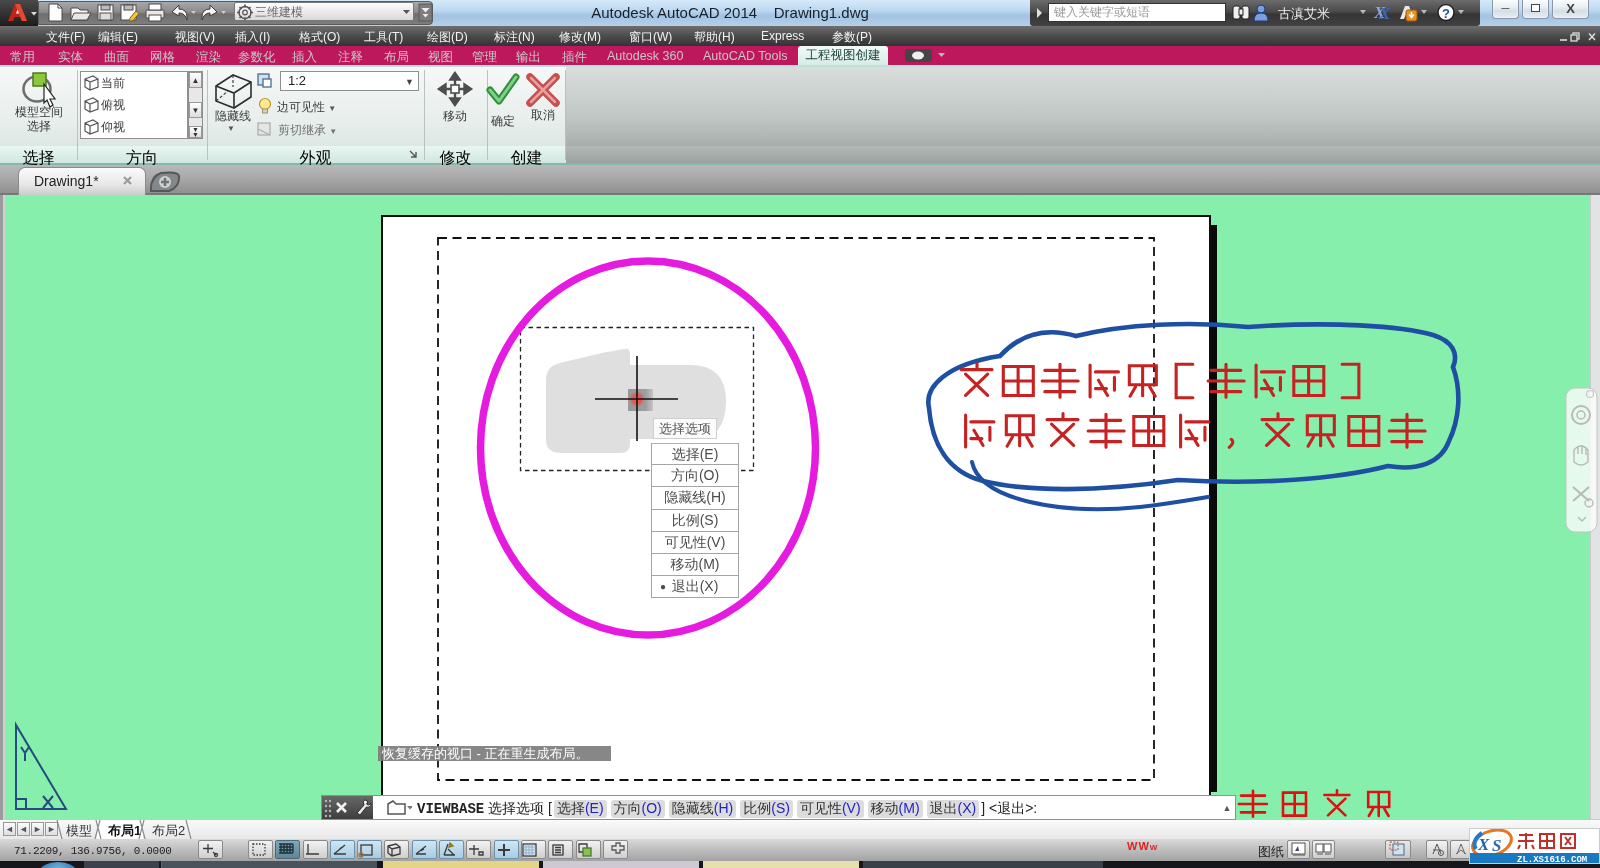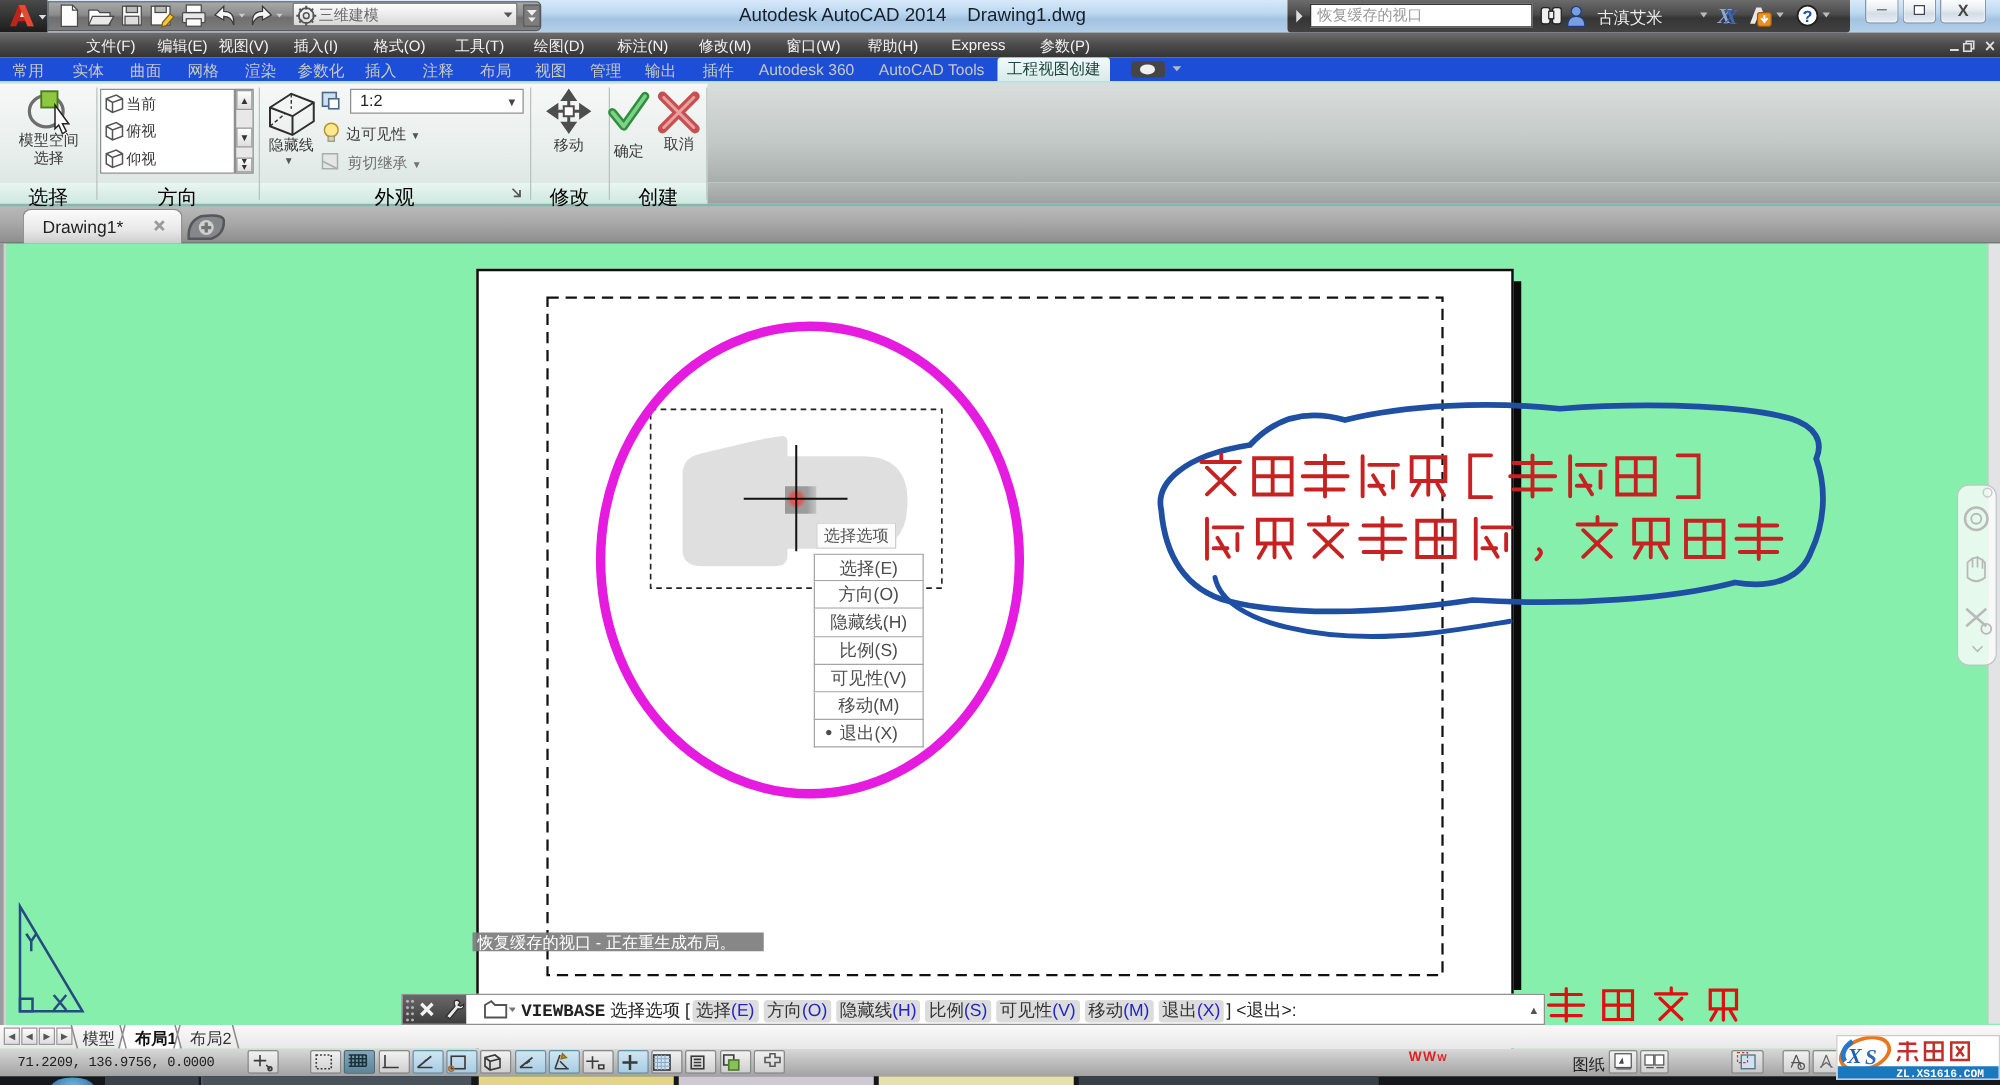--- a/index.html
+++ b/index.html
@@ -11,21 +11,21 @@
 #qat{left:38px;top:1px;width:395px;height:24px;background:linear-gradient(#a8a8a8,#8b8b8b 45%,#6f6f6f 55%,#7d7d7d);border-radius:0 4px 4px 0;border:1px solid #5a5a5a}
 #wscombo{left:234px;top:2px;width:180px;height:19px;background:linear-gradient(#fdfdfd,#d9d9d9);border:1px solid #7a7a7a;border-radius:2px;color:#6a6a6a;font-size:12px;line-height:18px;padding-left:20px}
 #titletext{left:430px;top:4px;width:600px;text-align:center;font-size:15px;color:#16202a}
 #infocenter{left:1030px;top:0;width:450px;height:26px;background:linear-gradient(#6b6b6b,#4a4a4a 45%,#353535 55%,#424242);border-radius:0 0 3px 3px}
 #searchbox{left:18px;top:3px;width:178px;height:19px;background:#fff;border:1px solid #333;font-size:12px;color:#999;line-height:17px;padding-left:5px}
 .winbtn{top:0;height:19px;background:linear-gradient(#fbfcfd,#e9eef3 40%,#d4dde6 60%,#e6edf4);border:1px solid #8a97a6;border-top:none;border-radius:0 0 4px 4px;color:#444;text-align:center;font-size:11px;font-weight:bold;line-height:17px;box-shadow:inset 0 0 2px #fff}
 
 #menubar{left:0;top:26px;width:1600px;height:20px;background:linear-gradient(#6e6e6e,#4b4b4b 50%,#333 100%);color:#f2f2f2;font-size:12px}
 .mi{position:absolute;top:3px}
 
-#tabrow{left:0;top:46px;width:1600px;height:19px;background:#1d4ed8;color:#c8c8c8;font-size:12.5px}
+#tabrow{left:0;top:46px;width:1600px;height:19px;background:#be185d;color:#c8c8c8;font-size:12.5px}
 .rt{position:absolute;top:3px}
 #activetab{position:absolute;left:798px;top:0px;width:90px;height:19px;background:linear-gradient(#f2faf8,#d8ebe7);color:#1d453e;text-align:center;line-height:19px;border-radius:3px 3px 0 0;font-size:12.5px}
 #tealline{left:0;top:65px;width:1600px;height:2px;background:#bfe2db}
 
 #ribbon{left:0;top:67px;width:1600px;height:79px;background:linear-gradient(#d9dedc,#c2c8c5 60%,#a8aeab)}
 #panels{left:0;top:67px;width:566px;height:79px;background:linear-gradient(#f6f8f7,#e7eeec 70%,#dde7e4)}
 #panelstrip{left:0;top:146px;width:566px;height:17px;background:linear-gradient(#eaf6f2,#cfe7e0);font-size:12px;color:#33413d}
 #stripright{left:566px;top:146px;width:1034px;height:17px;background:linear-gradient(#b3b9b6,#9ba19e)}
 #tealbot{left:0;top:163px;width:1600px;height:2.5px;background:#84b8ae}
 .psep{position:absolute;top:70px;width:1px;height:90px;background:#b9c2bf}
@@ -100,21 +100,21 @@
   </g>
 
   <path d="M403 10 l3.5 4 l3.5 -4 Z" fill="#555"></path>
 
   <rect x="419" y="4" width="13" height="17" fill="#7d7d7d" stroke="#5a5a5a"></rect>
   <path d="M421.5 8 l4 4.5 l4 -4.5 Z" fill="#eee"></path>
   <path d="M422.5 14 l3 3.5 l3 -3.5 Z" fill="#eee"></path>
 </svg>
 <div class="abs" id="titletext">Autodesk AutoCAD 2014&nbsp;&nbsp;&nbsp;&nbsp;Drawing1.dwg</div>
 <div class="abs" id="infocenter">
-  <div class="abs" id="searchbox">恢复缓存的视口</div>
+  <div class="abs" id="searchbox">键入关键字或短语</div>
   <div class="abs" style="left:248px;top:5px;font-size:13px;color:#eee">古滇艾米</div>
   <svg class="abs" style="left:0;top:0" width="450" height="26" viewBox="0 0 450 26">
     <path d="M7 8 l5 5 l-5 5 Z" fill="#ddd"></path>
 
     <g fill="#f0f0f0" stroke="#222" stroke-width="1">
       <rect x="203" y="6" width="7" height="13" rx="2"></rect>
       <rect x="212" y="6" width="7" height="13" rx="2"></rect>
       <rect x="209" y="9" width="4" height="6"></rect>
     </g>
 
@@ -135,22 +135,22 @@
     <circle cx="416" cy="12.5" r="8" fill="#fdfdfd" stroke="#222" stroke-width="1.5"></circle>
     <text x="412" y="17.5" font-size="13" font-weight="bold" fill="#1a4faa">?</text>
     <path d="M428 10 l3 4 l3 -4 Z" fill="#bbb"></path>
   </svg>
 </div>
 <div class="abs winbtn" style="left:1492px;width:27px">─</div>
 <div class="abs winbtn" style="left:1522px;width:27px"><span style="display:inline-block;width:9px;height:8px;border:1.5px solid #445;background:#fff;margin-top:4px"></span></div>
 <div class="abs winbtn" style="left:1552px;width:37px;font-size:13px">X</div>
 
 <div class="abs" id="menubar">
-  <div class="mi" style="left:69px">文件(F)</div>
-  <div class="mi" style="left:126px">编辑(E)</div>
+  <div class="mi" style="left:46px">文件(F)</div>
+  <div class="mi" style="left:98px">编辑(E)</div>
   <div class="mi" style="left:175px">视图(V)</div>
   <div class="mi" style="left:235px">插入(I)</div>
   <div class="mi" style="left:299px">格式(O)</div>
   <div class="mi" style="left:364px">工具(T)</div>
   <div class="mi" style="left:427px">绘图(D)</div>
   <div class="mi" style="left:494px">标注(N)</div>
   <div class="mi" style="left:559px">修改(M)</div>
   <div class="mi" style="left:629px">窗口(W)</div>
   <div class="mi" style="left:694px">帮助(H)</div>
   <div class="mi" style="left:761px">Express</div>

